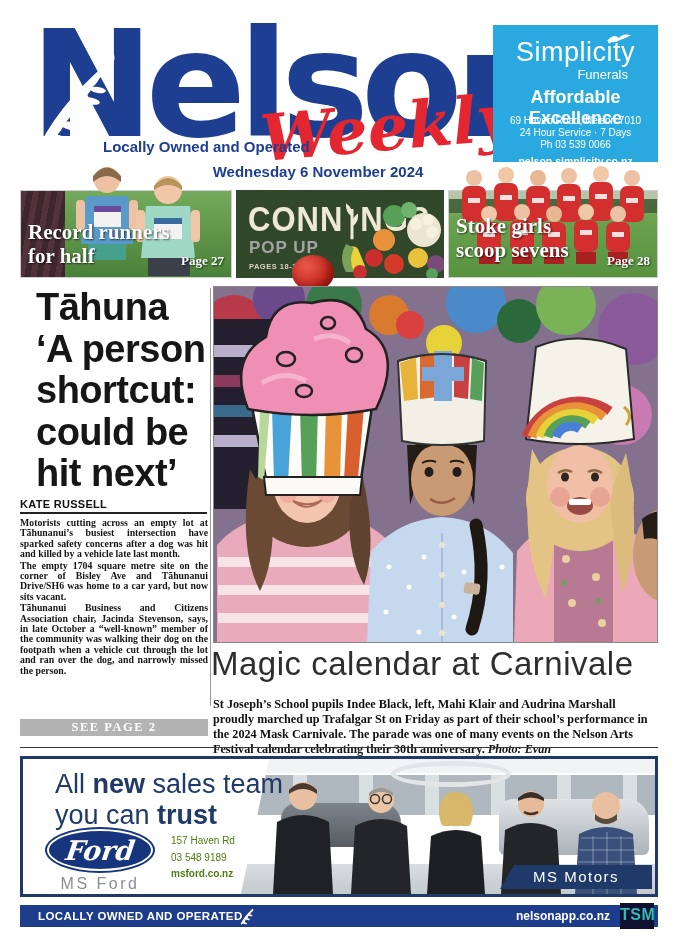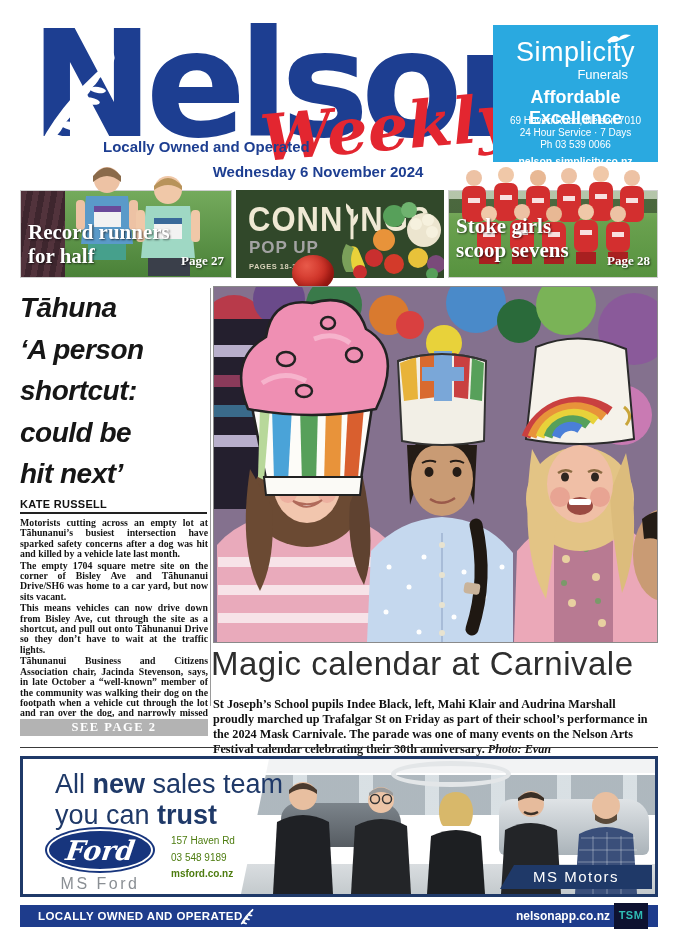--- a/index.html
+++ b/index.html
@@ -42,22 +42,22 @@
   .conn-sub { position:absolute; left:13px; top:48px; color:#a3a3a3; font-weight:bold; font-size:17px; letter-spacing:1px; }
   .conn-pages { position:absolute; left:13px; bottom:7px; color:#d8d2ba; font-weight:bold; font-size:7.5px; letter-spacing:.5px; }
   .tomato-pop { position:absolute; left:56px; bottom:-13px; width:42px; height:36px; border-radius:50%;
     background:radial-gradient(circle at 35% 30%, #e85a4a, #c21f17 70%); box-shadow:inset -4px -4px 8px rgba(0,0,0,.3); }
   #tz3 { left:448px; width:210px; }
   #tz3 .field { position:absolute; inset:0; background:linear-gradient(180deg,#8fb573 0%,#6aa14f 35%,#57923f 100%); }
   #tz3 .treeline { position:absolute; left:0; top:0; width:100%; height:22px;
     background:linear-gradient(180deg,#b9c7b0 0 8px,#45603a 8px 100%); opacity:.9; }
 
   
-  .lead-headline { left:20px; top:287px; width:190px; font-weight:bold; color:#161616;
-    font-size:28px; line-height:41.5px; letter-spacing:-.5px;font-style:italic; }
+  .lead-headline { left:36px; top:287px; width:190px; font-weight:bold; color:#161616;
+    font-size:38px; line-height:41.5px; letter-spacing:-.5px; }
   .byline { left:20px; top:498px; font-size:11px; font-weight:bold; color:#111; letter-spacing:.3px; }
   .byrule { left:20px; top:512px; width:187px; height:2px; background:#222; }
   .body-copy { left:20px; top:518px; width:188px; height:199px; overflow:hidden;
     font-family:"Liberation Serif",serif; font-weight:600; font-size:9.8px; line-height:10.4px;
     text-align:justify; color:#151515; }
   .body-copy p { margin-bottom:1px; }
   .see-bar { left:20px; top:719px; width:188px; height:17px; background:#b3b3b3; color:#fff;
     font-family:"Liberation Serif",serif; font-weight:bold; font-size:12.5px; letter-spacing:1.5px;
     text-align:center; line-height:17px; }
   .vrule { left:210px; top:288px; width:1px; height:418px; background:#9a9a9a; }
@@ -92,22 +92,22 @@
   .ford-contact { position:absolute; left:148px; top:74px; font-size:10px; line-height:16.5px; color:#4d7c0f; z-index:3; }
   .ford-contact .web { font-weight:bold; }
   .ms-motors { position:absolute; right:3px; bottom:5px; width:152px; height:24px; background:#1f3968; color:#fff;
     clip-path:polygon(14px 0,100% 0,100% 100%,0 100%); font-size:15px; line-height:24px; text-align:center; letter-spacing:1.5px; z-index:4; }
 
   
   .footer { left:20px; top:905px; width:638px; height:22px; background:#1e3c8c; }
   .f-left { position:absolute; left:18px; top:0; line-height:22px; color:#fff; font-weight:bold; font-size:11.5px; letter-spacing:.4px; }
   .f-fern { position:absolute; left:218px; top:2px; }
   .f-right { position:absolute; right:48px; top:0; line-height:22px; color:#fff; font-weight:bold; font-size:12px; }
-  .tsm-box { position:absolute; right:10px; top:-2px; width:34px; height:26px; background:#0e1230;
-    color:#2fbcb4; font-weight:bold; font-size:11px; text-align:center; line-height:24px; letter-spacing:.5px; }
+  .tsm-box { position:absolute; right:4px; top:-2px; width:34px; height:26px; background:#0e1230;
+    color:#2fbcb4; font-weight:bold; font-size:16px; text-align:center; line-height:24px; letter-spacing:.5px; }
 </style>
 </head>
 <body>
 
 <div class="page">
 
   <div class="abs nelson-title">Nelson</div>
   <svg class="abs fern-mast" width="108" height="112" viewBox="0 0 108 112">
     <path d="M12 108 Q34 58 86 14" stroke="#fff" stroke-width="5" fill="none" stroke-linecap="round"></path>
     <g fill="#ffffff">
@@ -269,21 +269,20 @@
     <div>‘A person</div>
     <div>shortcut:</div>
     <div>could be</div>
     <div>hit next’</div>
   </div>
   <div class="abs byline">KATE RUSSELL</div>
   <div class="abs byrule"></div>
   <div class="abs body-copy">
     <p>Motorists cutting across an empty lot at Tāhunanui’s busiest intersection have sparked safety concerns after a dog was hit and killed by a vehicle late last month.</p>
     <p>The empty 1704 square metre site on the corner of Bisley Ave and Tāhunanui Drive/SH6 was home to a car yard, but now sits vacant.</p>
-    <p>This means vehicles can now drive down from Bisley Ave, cut through the site as a shortcut, and pull out onto Tāhunanui Drive so they don’t have to wait at the traffic lights.</p>
     <p>Tāhunanui Business and Citizens Association chair, Jacinda Stevenson, says, in late October a “well-known” member of the community was walking their dog on the footpath when a vehicle cut through the lot and ran over the dog, and narrowly missed the person.</p>
 
   </div>
   <div class="abs see-bar">SEE PAGE 2</div>
   <div class="abs vrule"></div>
 
   <div class="abs main-photo">
     <svg width="443" height="355" viewBox="0 0 443 355">
 
       <rect width="443" height="355" fill="#84718e"></rect>

